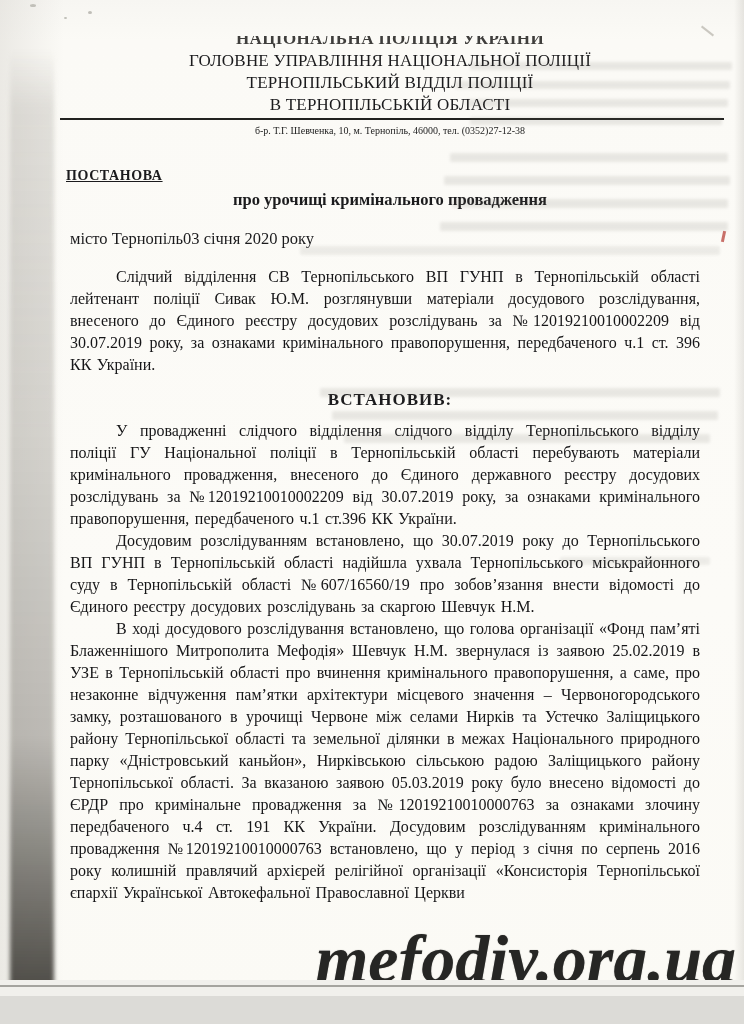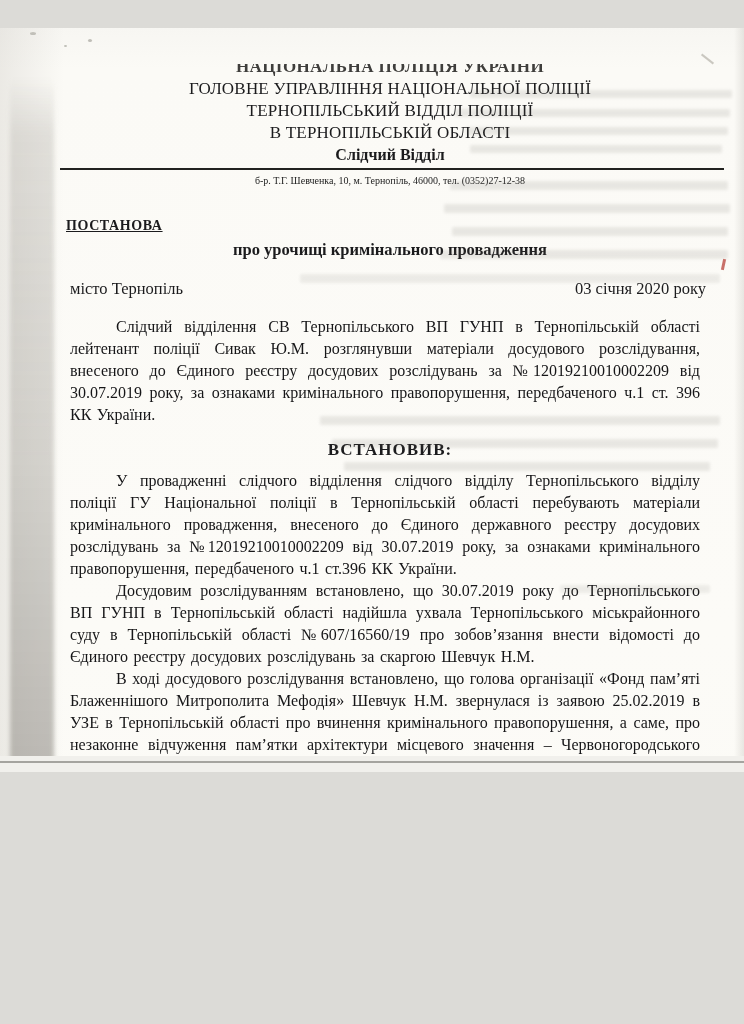--- a/index.html
+++ b/index.html
@@ -1,24 +1,23 @@
 <!DOCTYPE html>
 <html lang="uk"><head>
 <meta charset="utf-8">
 <style>
   html,body{margin:0;padding:0;}
   body{background:#dcdbd7;}
   .scan{
     position:relative;
-    width:744px;height:744px;
+    width:744px;height:996px;
     background:#4d7c0f;
     overflow:hidden;
     font-family:"Liberation Serif", serif;
     color:#1b1b1d;
-    margin-top:28px;
   }
   
   .page{
     position:absolute;left:0;top:0;right:0;height:1008px;
     background:linear-gradient(to bottom,#f7f6f2 0%,#fbfaf6 4%,#fcfbf7 60%,#fbfaf5 100%);
     border-radius:0 0 8px 14px;
     overflow:hidden;
     box-shadow:0 2px 3px rgba(90,88,82,.35);
   }
   .bottom-band{position:absolute;left:0;right:0;bottom:0;height:16px;background:#f1f0ec;}
@@ -59,21 +58,21 @@
   .lh-unit{font-weight:bold;font-size:16px;line-height:22px;}
   .lh-rule{border:0;border-top:2.5px solid #222220;margin:2px -10px 2px -6px;}
   .lh-address{font-size:10px;line-height:17px;color:#222;}
 
   
   .doc-title{margin:26px 30px 0 66px;font-weight:bold;
     font-size:14px;line-height:22px;letter-spacing:.6px;text-decoration:underline;}
   .doc-subtitle{margin:2px 30px 0 66px;text-align:center;font-weight:bold;
     font-size:16.5px;line-height:22px;}
 
-  .place-date{display:flex;justify-content:space-between;
+  .place-date{display:flex;
     margin:17px 38px 0 70px;font-size:16.5px;line-height:22px;}
 
   .body-p{
     margin:0 44px 0 70px;
     font-size:16px;line-height:22px;
     text-align:justify;text-indent:46px;
     word-spacing:1.5px;
     color:#161618;
   }
   .body-p.first{margin-top:16px;}
@@ -98,21 +97,20 @@
 
   <div class="page">
 
     <header class="letterhead">
       <div class="lh-clip">
         <span>НАЦІОНАЛЬНА ПОЛІЦІЯ УКРАЇНИ</span>
       </div>
       <div class="lh-line">ГОЛОВНЕ УПРАВЛІННЯ НАЦІОНАЛЬНОЇ ПОЛІЦІЇ</div>
       <div class="lh-line">ТЕРНОПІЛЬСЬКИЙ ВІДДІЛ ПОЛІЦІЇ</div>
       <div class="lh-line">В ТЕРНОПІЛЬСЬКІЙ ОБЛАСТІ</div>
-      <div class="lh-unit">Слідчий Відділ</div>
       <hr class="lh-rule">
       <div class="lh-address">б-р. Т.Г. Шевченка, 10, м. Тернопіль, 46000, тел. (0352)27-12-38</div>
     </header>
 
     <div class="doc-title">ПОСТАНОВА</div>
     <div class="doc-subtitle">про урочищі кримінального провадження</div>
 
     <div class="place-date">
       <span>місто Тернопіль</span>
       <span>03 січня 2020 року</span>

